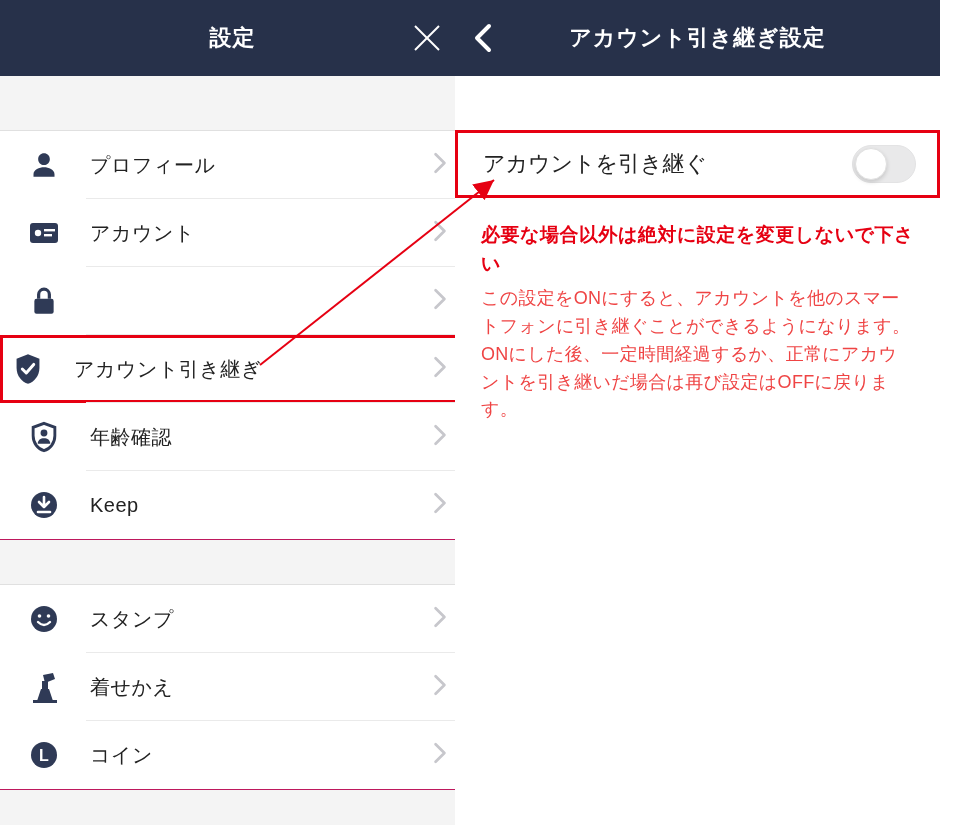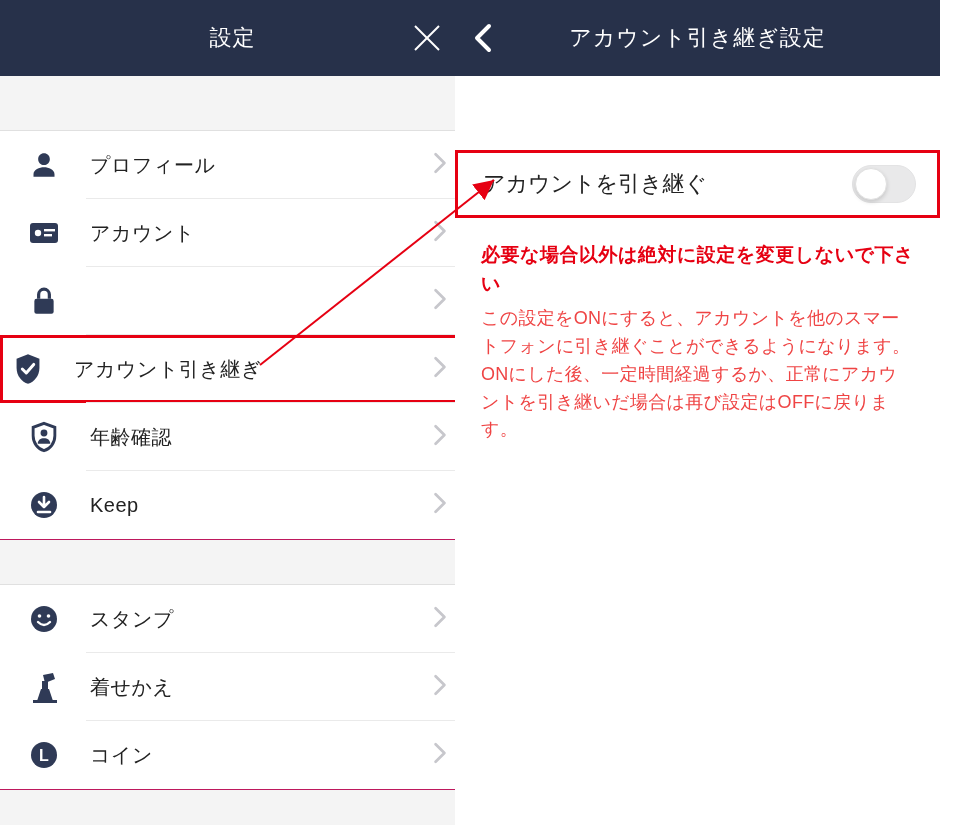--- a/index.html
+++ b/index.html
@@ -7,40 +7,40 @@
   .wrap { position:relative; width:960px; height:825px; overflow:hidden; }
 
   
   .pane { position:absolute; top:0; height:825px; }
   .pane-left { left:0; width:465px; background:#f4f4f4; }
   .pane-right { left:455px; width:485px; background:#fff; }
   .divider { position:absolute; left:465px; top:0; width:10px; height:825px; background:#000; }
 
   
   .hdr { position:relative; height:76px; background:#27314a; color:#fff; display:flex; align-items:center; justify-content:center; }
-  .hdr-title { font-size:22px; font-weight:400; letter-spacing:1px; }
+  .hdr-title { font-size:22px; font-weight:700; letter-spacing:1px; }
   .hdr-close { position:absolute; right:22px; top:22px; width:32px; height:32px; cursor:pointer; }
   .hdr-back { position:absolute; left:14px; top:22px; width:32px; height:32px; cursor:pointer; }
 
   
   .gap { height:54px; background:#f4f4f4; }
   .section { background:#fff; border-top:1px solid #e0e0e0; border-bottom:1px solid #be185d; }
   .row { position:relative; display:flex; align-items:center; height:68px; padding-left:24px; padding-right:46px; cursor:pointer; }
   .row + .row { }
   .row .sep { position:absolute; left:86px; right:0; bottom:0; height:1px; background:#eaeaea; }
   .row:last-child .sep { display:none; }
   .row .icon { width:40px; height:40px; display:flex; align-items:center; justify-content:center; color:#2f3a56; margin-right:26px; flex:0 0 40px; }
   .row .label { font-size:20px; color:#222; letter-spacing:0.5px; }
   .row .chev { position:absolute; right:18px; top:50%; transform:translateY(-50%); color:#c7c7cc; }
   .row.hl { outline:3px solid #e60012; outline-offset:-3px;padding-left:8px; }
   .gap2 { height:44px; background:#f4f4f4; }
 
   
   .r-gap { height:54px; background:#fff; }
-  .r-row { position:relative; display:flex; align-items:center; height:68px; padding:0 28px; border-top:1px solid #eee; border-bottom:1px solid #eee;margin-top:20px; }
+  .r-row { position:relative; display:flex; align-items:center; height:68px; padding:0 28px; border-top:1px solid #eee; border-bottom:1px solid #eee; }
   .r-row.hl { outline:3px solid #e60012; outline-offset:-3px; }
   .r-row .label { font-size:22px; color:#222; }
   .toggle { position:absolute; right:24px; top:50%; transform:translateY(-50%); width:64px; height:38px; border-radius:19px; background:#e9e9ea; border:1px solid #e3e3e4; }
   .toggle .knob { position:absolute; left:2px; top:2px; width:32px; height:32px; border-radius:50%; background:#fff; border:1px solid #e0e0e0; box-shadow:0 2px 4px rgba(0,0,0,0.15); }
 
   .note { padding:22px 26px 0 26px; }
   .note .warn { color:#e60012; font-size:19px; font-weight:700; line-height:1.55; letter-spacing:0.5px; }
   .note .desc { margin-top:6px; color:#ef4444; font-size:18px; line-height:1.55; letter-spacing:0.3px; }
 
   

